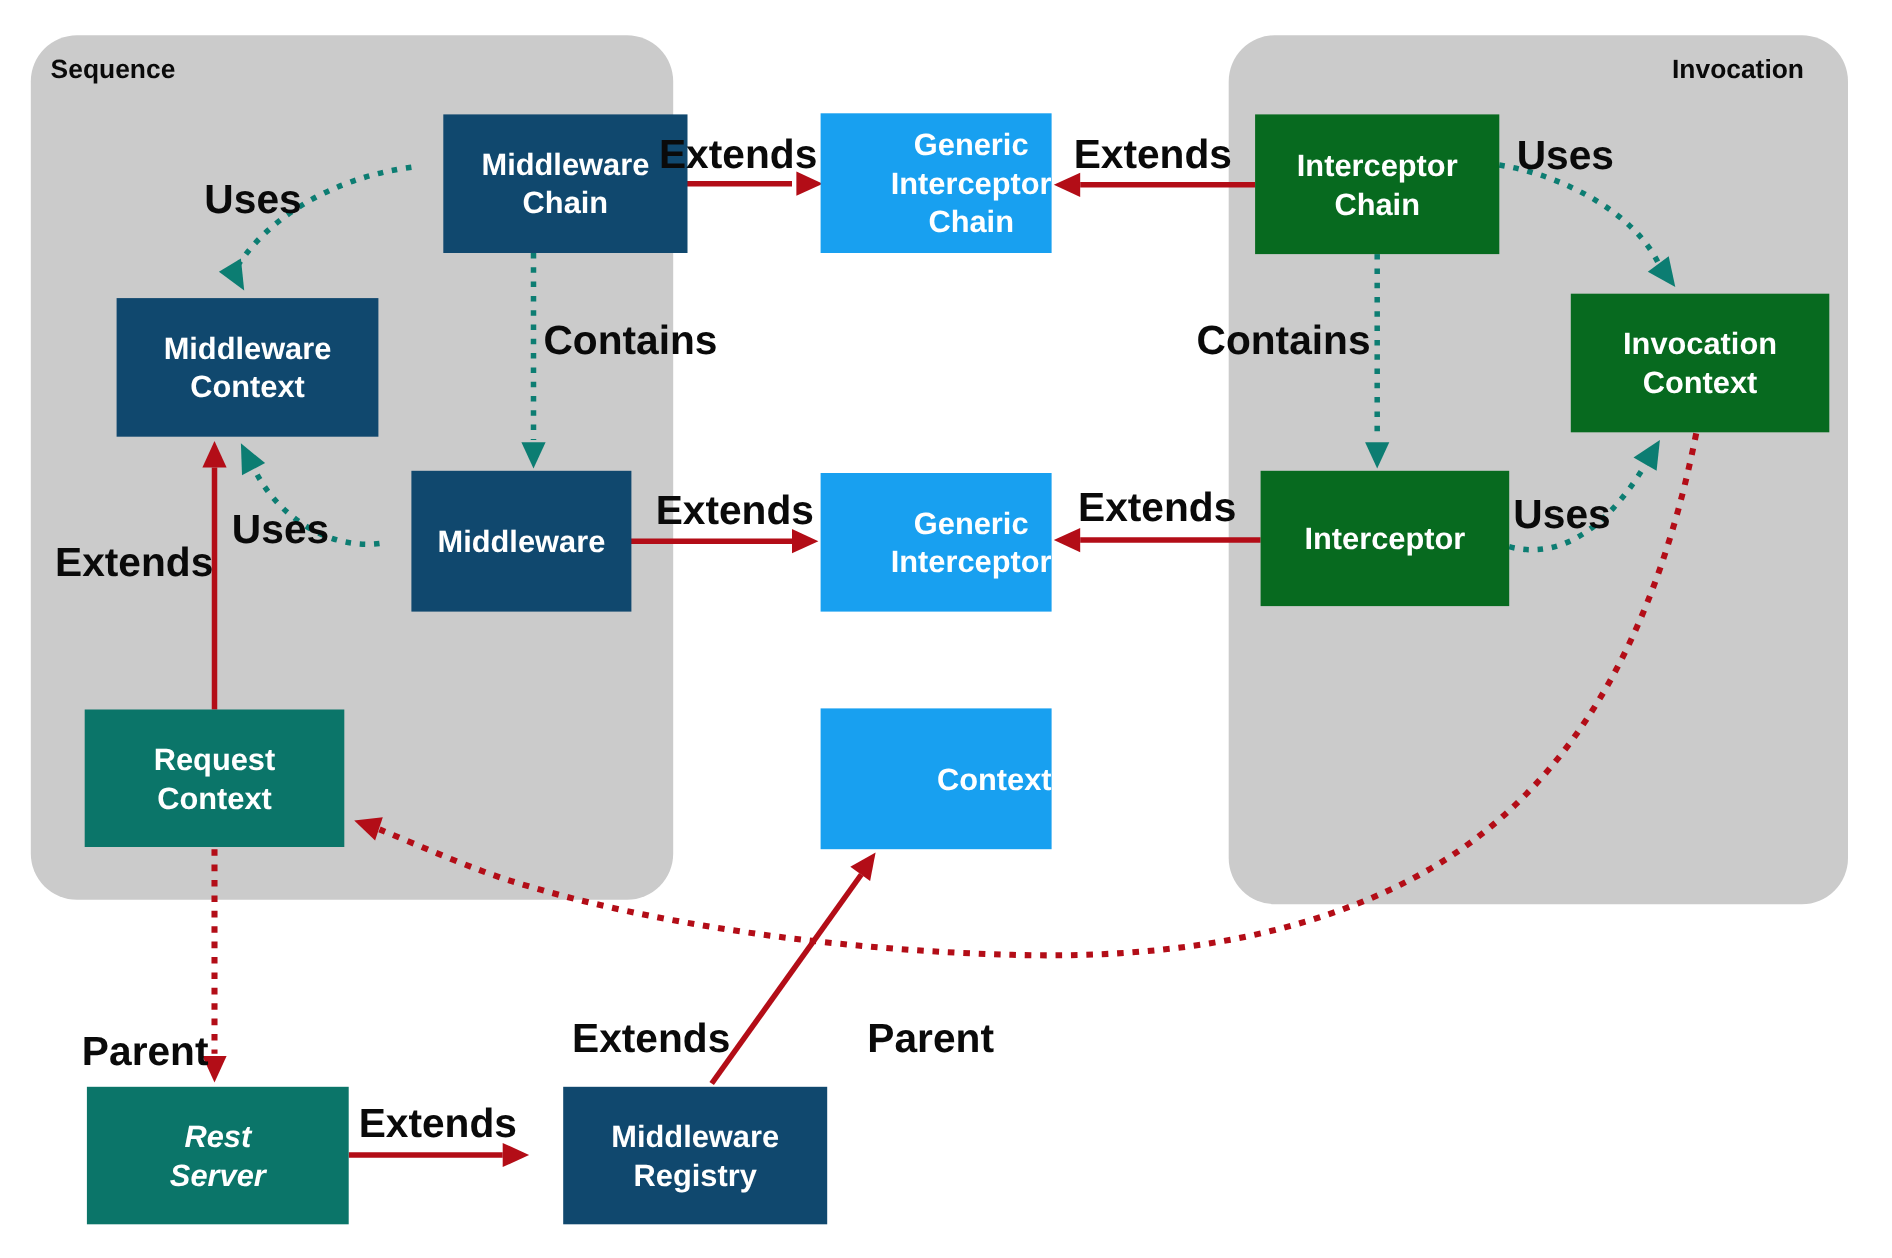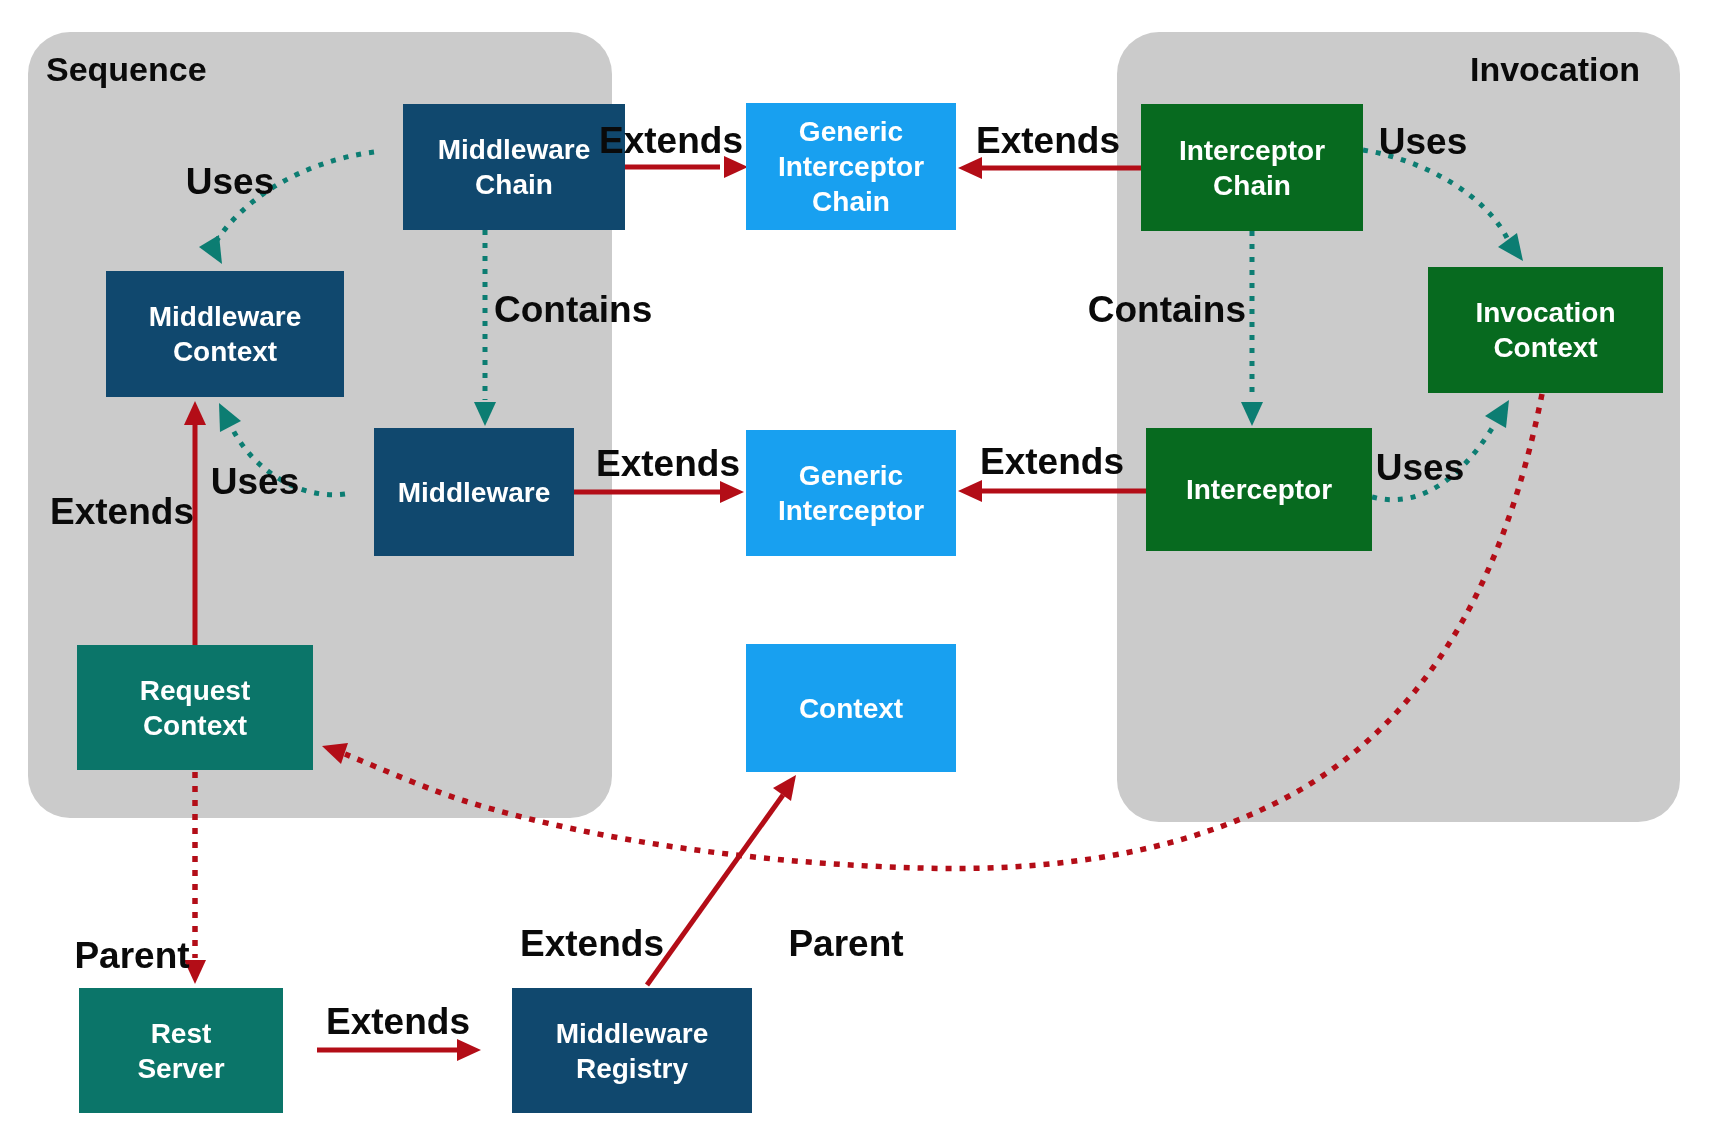--- a/index.html
+++ b/index.html
@@ -8,47 +8,47 @@
     --red-arrow:#B30D17; --teal-arrow:#0C7D72;
     --label-color:#0A0A0A; --node-text:#FFFFFF;
   }
   html,body{margin:0;padding:0;background:var(--background);}
   body{font-family:"Liberation Sans","DejaVu Sans",sans-serif;}
   #canvas{position:relative;width:1720px;height:1144px;background:var(--background);overflow:hidden;}
 
   .group{position:absolute;background:var(--group-fill);border-radius:42px;}
   #group-sequence{left:28px;top:32px;width:584px;height:786px;}
   #group-invocation{left:1117px;top:32px;width:563px;height:790px;}
-  .group-title{position:absolute;top:18px;font-size:34px;font-weight:bold;color:var(--label-color);}
+  .group-title{position:absolute;top:18px;font-size:24px;font-weight:bold;color:var(--label-color);}
   #group-sequence .group-title{left:18px;}
   #group-invocation .group-title{right:40px;}
 
   svg#edges{position:absolute;left:0;top:0;width:1720px;height:1144px;}
   .e-rs{stroke:var(--red-arrow);stroke-width:5;fill:none;}
   .e-rd{stroke:var(--red-arrow);stroke-width:5.5;fill:none;stroke-dasharray:6 8;}
   .e-td{stroke:var(--teal-arrow);stroke-width:5;fill:none;stroke-dasharray:5 8;}
   .h-red{fill:var(--red-arrow);stroke:none;}
   .h-teal{fill:var(--teal-arrow);stroke:none;}
 
   .node{position:absolute;display:flex;align-items:center;justify-content:center;text-align:center;}
   .node .node-label{color:var(--node-text);font-weight:bold;font-size:28px;line-height:1.25;white-space:pre-line;}
   .c-navy{background:var(--navy);margin-left:29px;} .c-green{background:var(--green);}
-  .c-blue{background:var(--blue);} .c-teal{background:var(--teal);}
+  .c-blue{background:var(--blue);justify-content:flex-end;} .c-teal{background:var(--teal);}
 
   #node-middleware-chain{left:374px;top:104px;width:222px;height:126px;}
   #node-generic-interceptor-chain{left:746px;top:103px;width:210px;height:127px;}
   #node-interceptor-chain{left:1141px;top:104px;width:222px;height:127px;}
   #node-middleware-context{left:77px;top:271px;width:238px;height:126px;}
   #node-invocation-context{left:1428px;top:267px;width:235px;height:126px;}
   #node-middleware{left:345px;top:428px;width:200px;height:128px;}
   #node-generic-interceptor{left:746px;top:430px;width:210px;height:126px;}
   #node-interceptor{left:1146px;top:428px;width:226px;height:123px;}
   #node-request-context{left:77px;top:645px;width:236px;height:125px;justify-content:center;}
   #node-context{left:746px;top:644px;width:210px;height:128px;}
-  #node-rest-server{left:79px;top:988px;width:204px;height:125px;}
+  #node-rest-server{left:79px;top:988px;width:238px;height:125px;font-style:italic;}
   #node-middleware-registry{left:483px;top:988px;width:240px;height:125px;}
 
   .lbl{position:absolute;font-weight:bold;font-size:37px;color:var(--label-color);
        transform:translate(-50%,-50%);white-space:nowrap;}
   #lbl-extends-1{left:671px;top:141px;}
   #lbl-extends-2{left:1048px;top:141px;}
   #lbl-extends-3{left:668px;top:464px;}
   #lbl-extends-4{left:1052px;top:462px;}
   #lbl-extends-5{left:122px;top:512px;}
   #lbl-extends-6{left:398px;top:1022px;}

